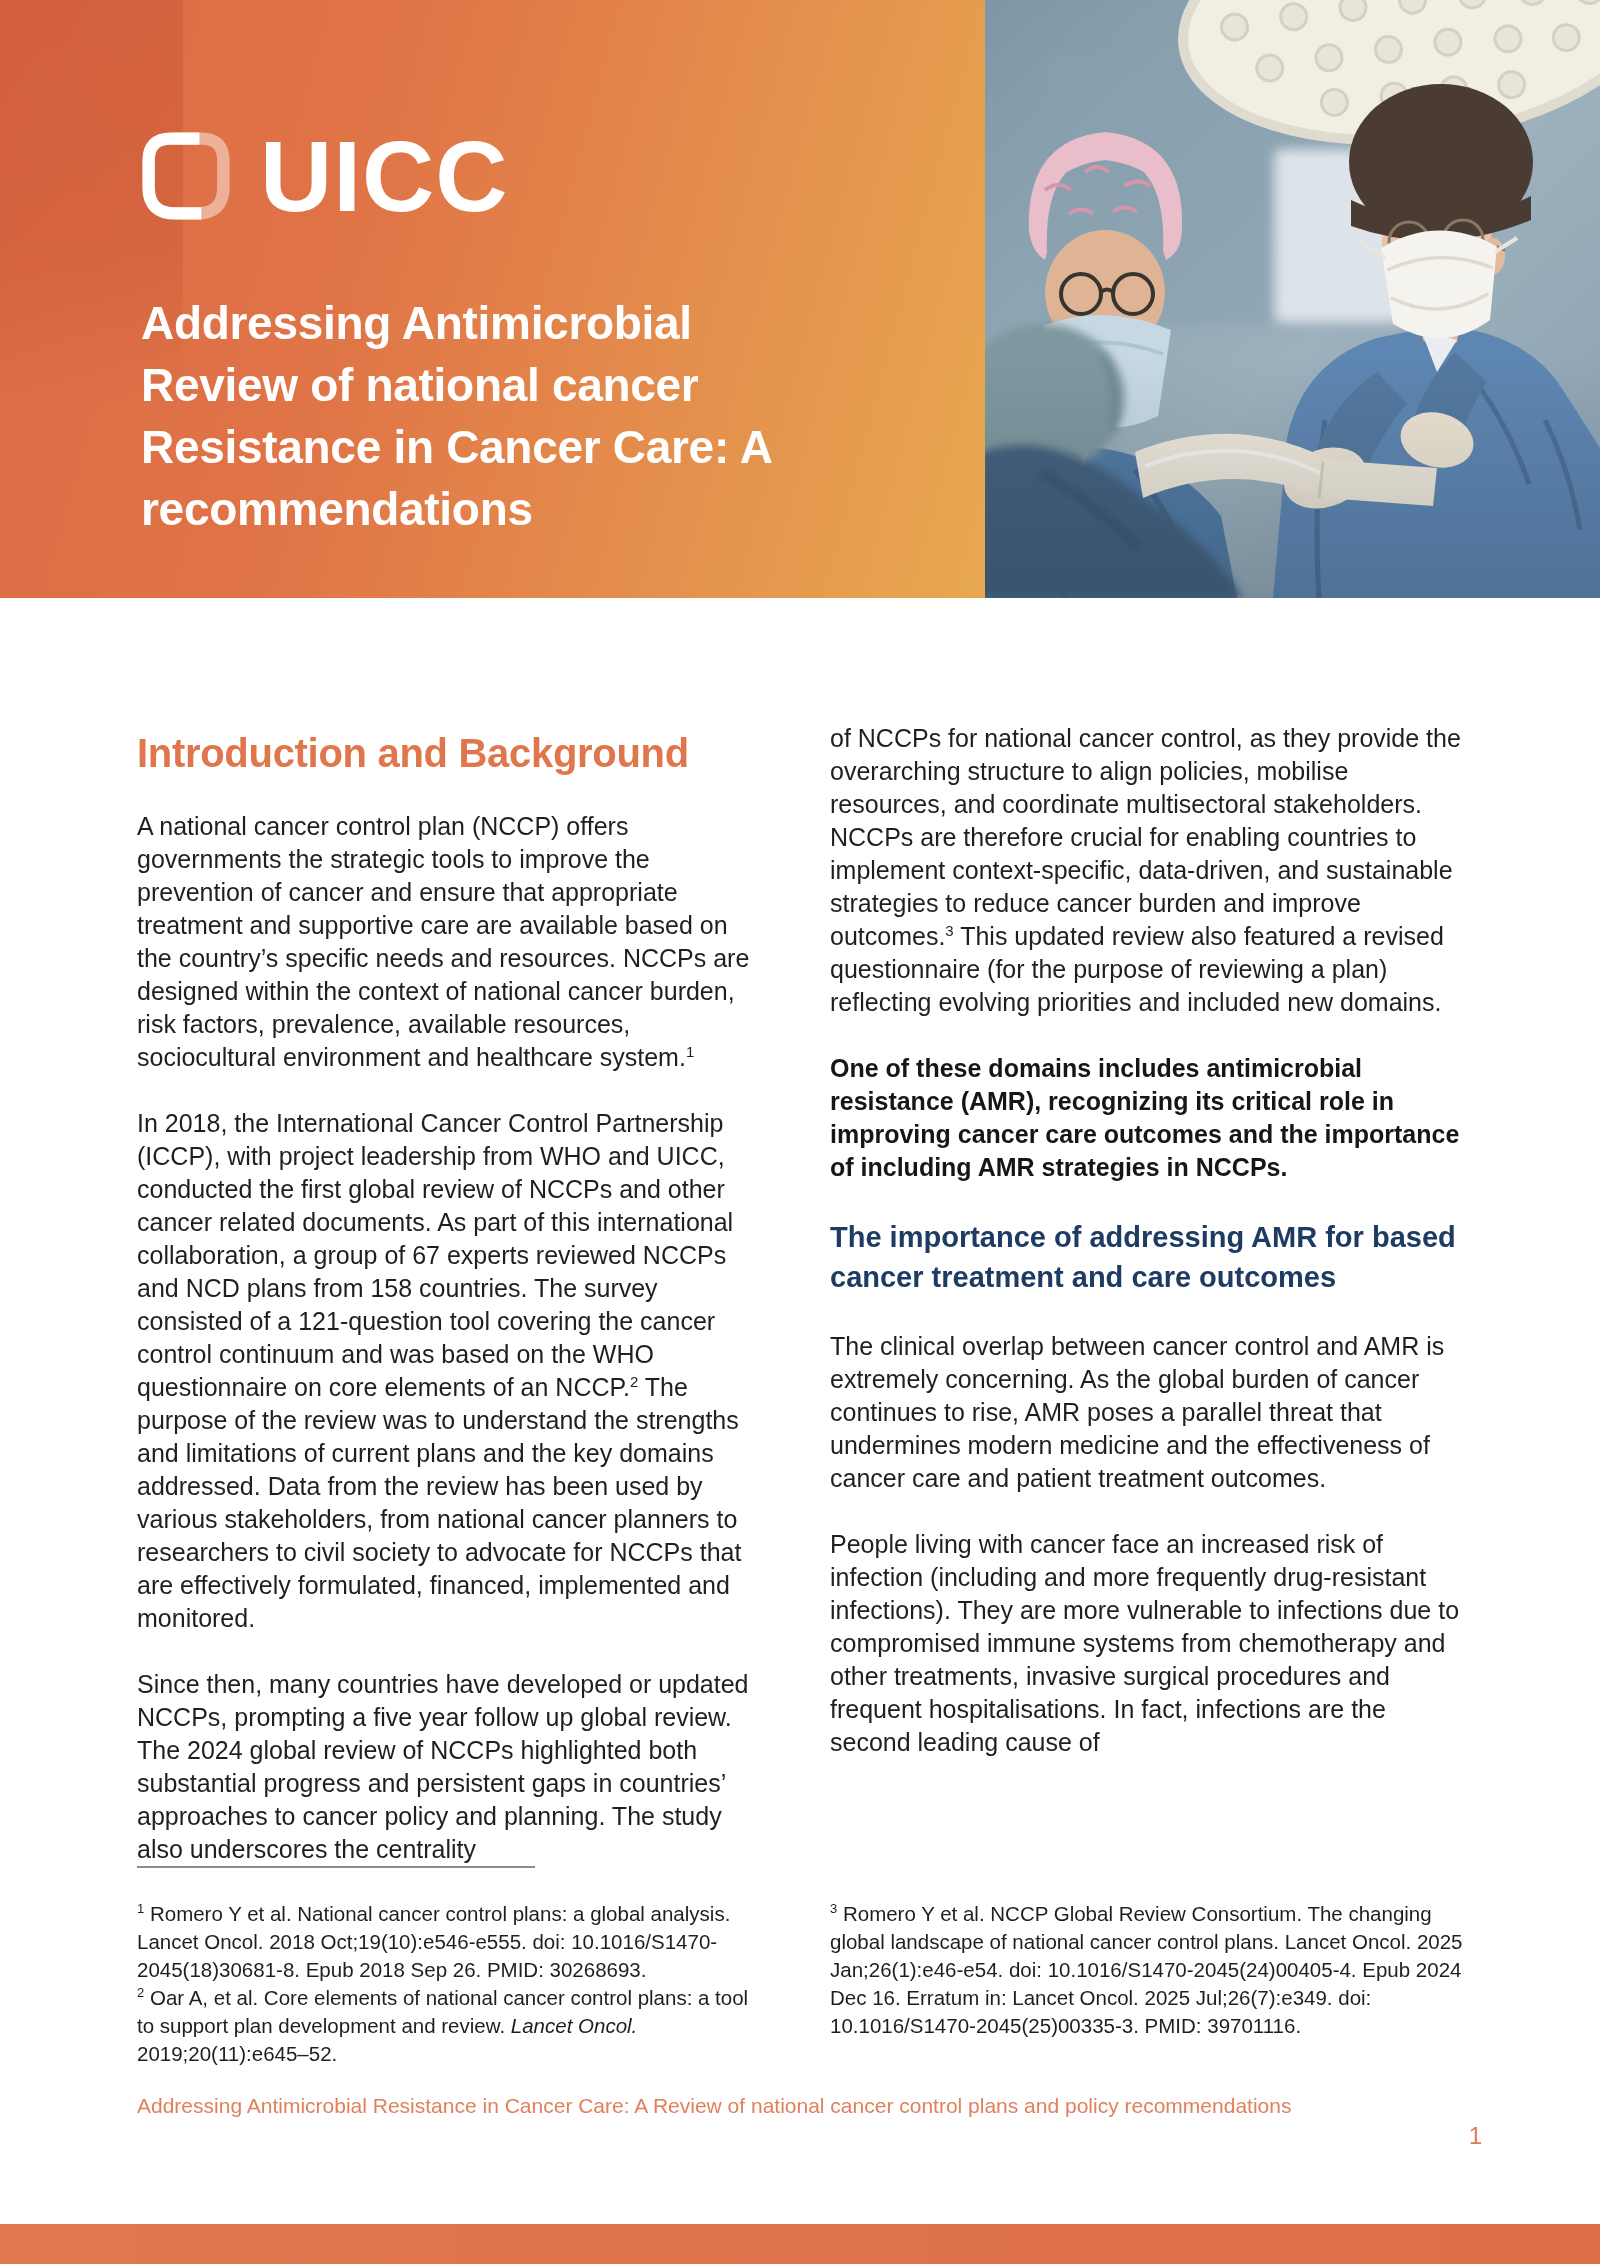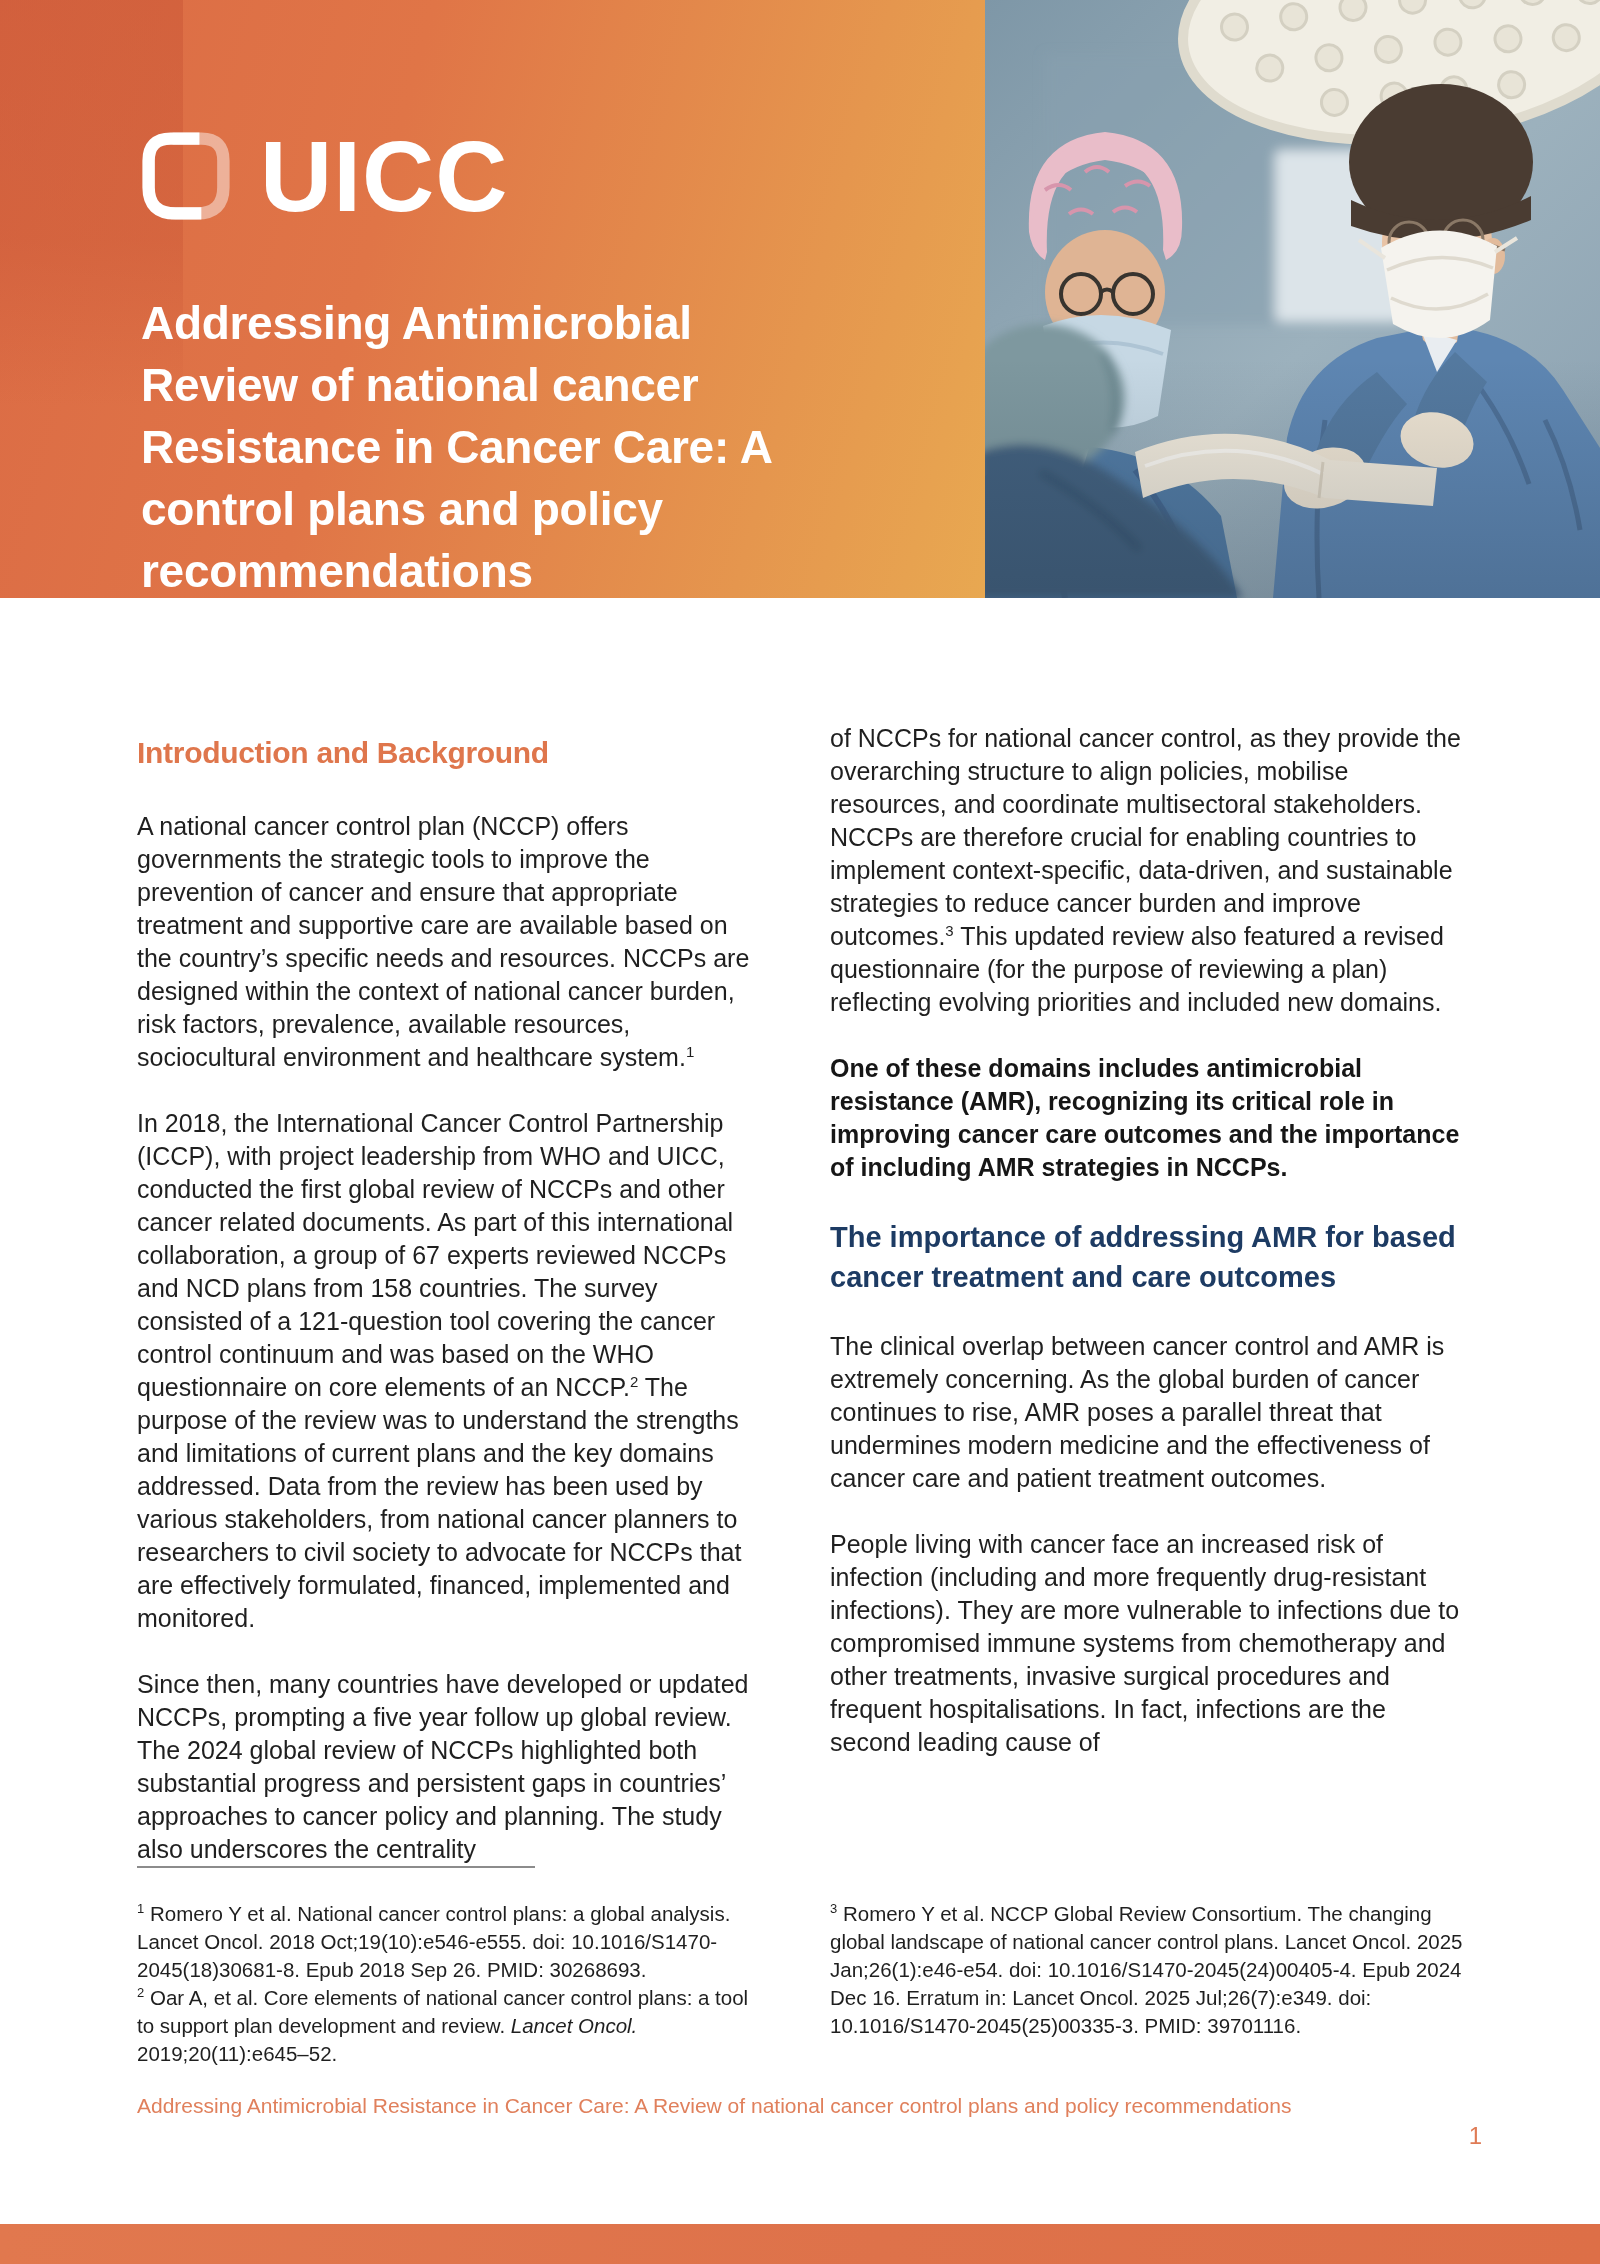--- a/index.html
+++ b/index.html
@@ -28,21 +28,21 @@
   .title .title-line{
     color:#fff;font-weight:700;font-size:46px;line-height:62px;letter-spacing:-.3px;
     white-space:nowrap;
   }
   .photo{position:absolute;left:985px;top:0;width:615px;height:598px;overflow:hidden;}
   
   .col{position:absolute;top:722px;}
   .col-left{left:137px;width:622px;}
   .col-right{left:830px;width:637px;}
   .intro-heading{
-    margin:6px 0 32px 0;color:#df764c;font-size:30px;line-height:50px;font-weight:700;
+    margin:6px 0 32px 0;color:#df764c;font-size:40px;line-height:50px;font-weight:700;
     letter-spacing:-.3px;
   }
   .body-par{margin:0 0 33px 0;font-size:25px;line-height:33px;color:#1f1f1f;}
   .body-par.bold{font-weight:700;color:#161616;}
   .body-par sup{font-size:15px;line-height:0;}
   .sub-heading{
     margin:15px 0 33px 0;color:#1d3b63;font-size:29px;line-height:40px;font-weight:700;
   }
   
   .fn-divider{position:absolute;left:137px;top:1866px;width:398px;height:2px;background:#8c8c8c;}
@@ -79,21 +79,20 @@
           <path d="M62 9 H32 Q9 9 9 32 V60 Q9 87 37 87 H64" fill="none" stroke="#ffffff" stroke-width="13"></path>
           <path d="M34 9 H64 Q87 9 87 32 V60 Q87 87 59 87 H32" fill="none" stroke="#ffffff" stroke-opacity="0.45" stroke-width="13"></path>
         </svg>
         <span class="logo-text">UICC</span>
       </div>
 
       <h1 class="title">
           <div class="title-line">Addressing Antimicrobial</div>
           <div class="title-line">Review of national cancer</div>
           <div class="title-line">Resistance in Cancer Care: A</div>
-          <div class="title-line">control plans and policy</div>
           <div class="title-line">recommendations</div>
         </h1>
     </div>
 
     <div class="photo">
       <svg width="615" height="598" viewBox="0 0 615 598" aria-hidden="true">
         <defs>
           <linearGradient id="wall" x1="0" y1="0" x2="1" y2="1">
             <stop offset="0" stop-color="#7e97a7"></stop>
             <stop offset=".55" stop-color="#9cb1bd"></stop>

